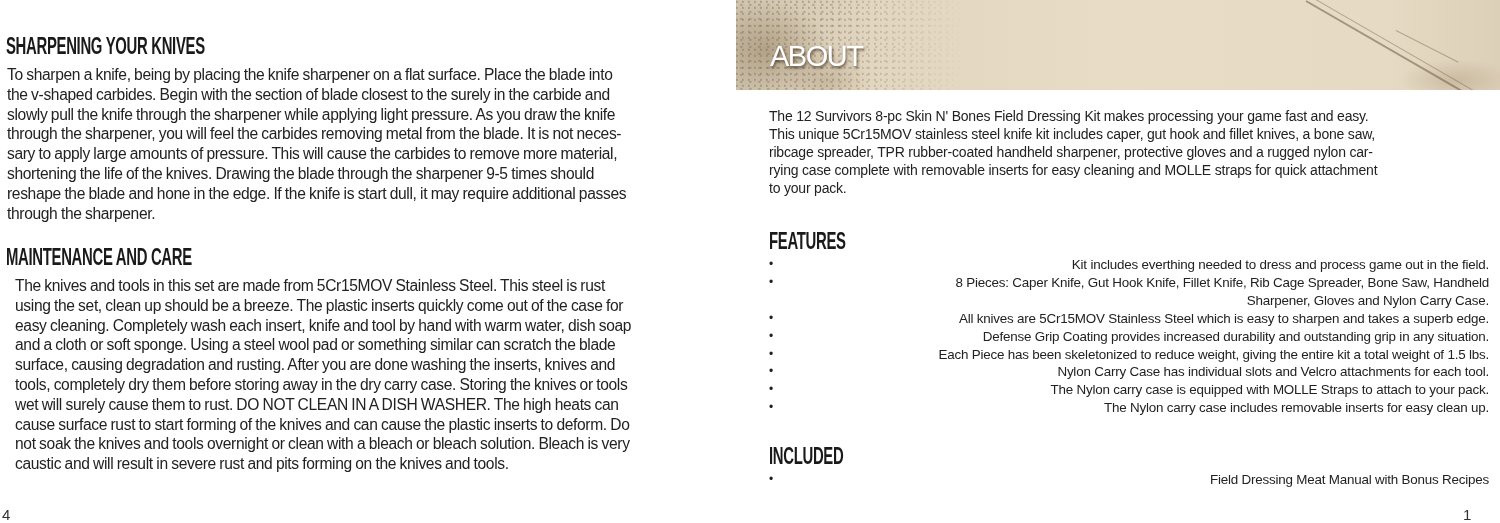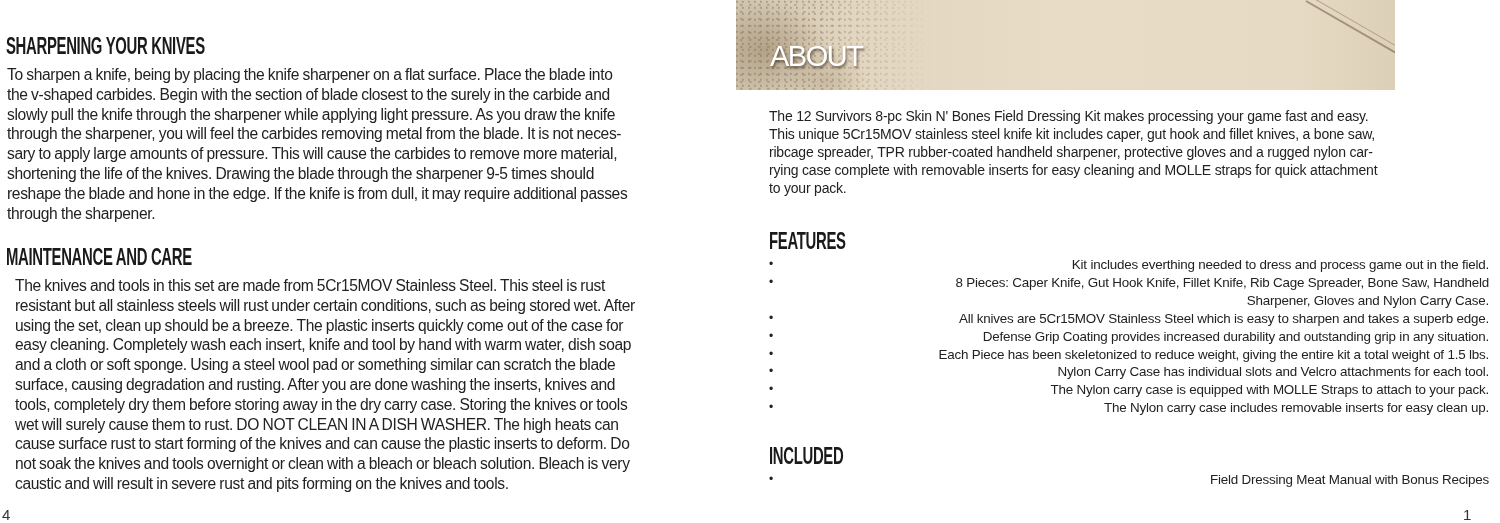--- a/index.html
+++ b/index.html
@@ -71,21 +71,21 @@
       position: absolute;
       font-size: 15px;
       line-height: 15px;
       color: #333;
     }
     
     .banner {
       position: absolute;
       left: 0;
       top: 0;
-      width: 659px;
+      width: 764px;
       height: 90px;
       overflow: hidden;
       background:
         radial-gradient(ellipse 90px 70px at 30px 50px, rgba(150,130,100,0.55), rgba(150,130,100,0) 70%),
         radial-gradient(ellipse 60px 40px at 90px 80px, rgba(160,140,110,0.35), rgba(160,140,110,0) 70%),
         radial-gradient(ellipse 80px 30px at 720px 80px, rgba(160,140,110,0.35), rgba(160,140,110,0) 70%),
         linear-gradient(90deg, #cfc3ad 0%, #e3d6c0 18%, #e8dcc6 50%, #e6dac4 85%, #ddd0b8 100%);
     }
     .banner-speckle {
       position: absolute;
@@ -146,29 +146,28 @@
 
   <h2 class="heading" style="left:6px; top:34px;">Sharpening Your Knives</h2>
 
   <div class="body-text" style="left:6px; top:64px;">
     <span class="ln">To sharpen a knife, being by placing the knife sharpener on a flat surface. Place the blade into</span>
     <span class="ln">the v-shaped carbides. Begin with the section of blade closest to the surely in the carbide and</span>
     <span class="ln">slowly pull the knife through the sharpener while applying light pressure. As you draw the knife</span>
     <span class="ln">through the sharpener, you will feel the carbides removing metal from the blade. It is not neces-</span>
     <span class="ln">sary to apply large amounts of pressure. This will cause the carbides to remove more material,</span>
     <span class="ln">shortening the life of the knives. Drawing the blade through the sharpener 9-5 times should</span>
-    <span class="ln">reshape the blade and hone in the edge. If the knife is from dull, it may require additional passes</span>
+    <span class="ln">reshape the blade and hone in the edge. If the knife is start dull, it may require additional passes</span>
     <span class="ln">through the sharpener.</span>
   </div>
 
   <h2 class="heading" style="left:6px; top:245px;">Maintenance and Care</h2>
 
   <div class="body-text" style="left:14px; top:275px;">
     <span class="ln">The knives and tools in this set are made from 5Cr15MOV Stainless Steel. This steel is rust</span>
-    <span class="ln">resistant but all stainless steels will rust under certain conditions, such as being stored wet. After</span>
     <span class="ln">using the set, clean up should be a breeze. The plastic inserts quickly come out of the case for</span>
     <span class="ln">easy cleaning. Completely wash each insert, knife and tool by hand with warm water, dish soap</span>
     <span class="ln">and a cloth or soft sponge. Using a steel wool pad or something similar can scratch the blade</span>
     <span class="ln">surface, causing degradation and rusting. After you are done washing the inserts, knives and</span>
     <span class="ln">tools, completely dry them before storing away in the dry carry case. Storing the knives or tools</span>
     <span class="ln">wet will surely cause them to rust. DO NOT CLEAN IN A DISH WASHER. The high heats can</span>
     <span class="ln">cause surface rust to start forming of the knives and can cause the plastic inserts to deform. Do</span>
     <span class="ln">not soak the knives and tools overnight or clean with a bleach or bleach solution. Bleach is very</span>
     <span class="ln">caustic and will result in severe rust and pits forming on the knives and tools.</span>
   </div>

